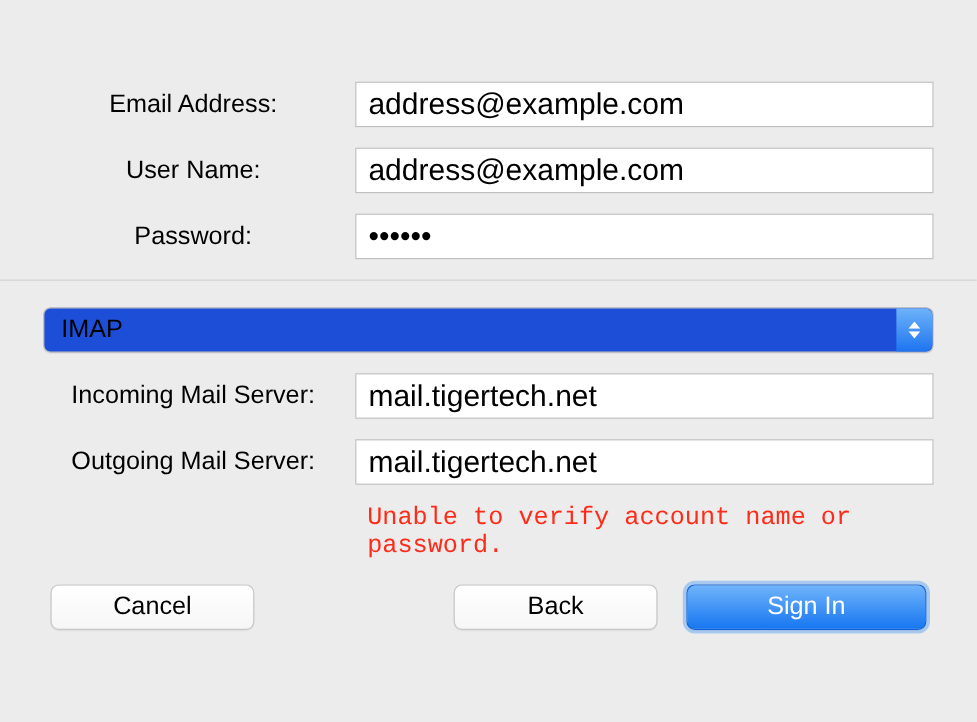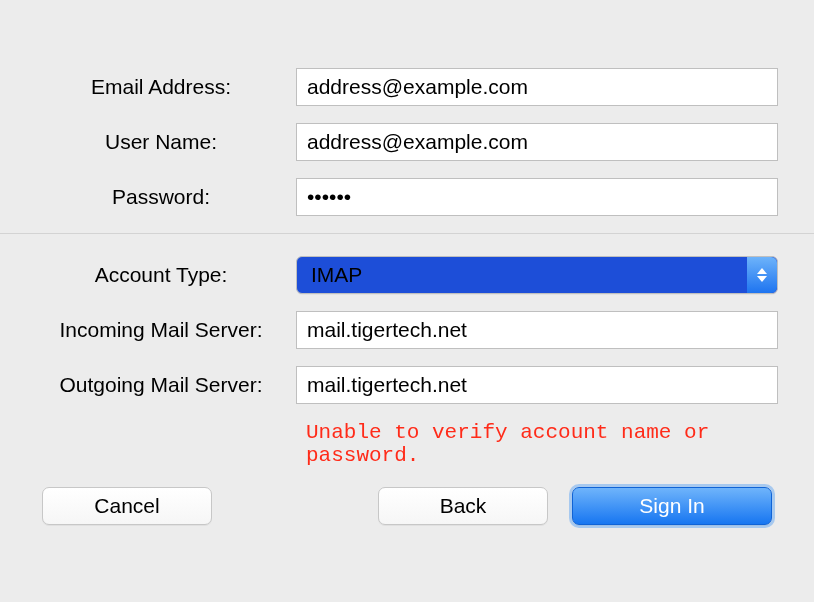--- a/index.html
+++ b/index.html
@@ -27,21 +27,21 @@
       color: #000;
     }
     .field {
       flex: 1;
     }
     input[type="text"], input[type="password"] {
       width: 100%;
       height: 38px;
       border: 1px solid #bfbfbf;
       background: #fff;
-      font-size: 21px;
+      font-size: 25px;
       padding: 4px 10px;
       font-family: inherit;
       outline: none;
     }
     .divider {
       border: none;
       border-top: 1px solid #d3d3d3;
       margin: 12px 0 22px 0;
       width: 100%;
     }
@@ -138,21 +138,20 @@
   <div class="row">
     <div class="label">Password:</div>
     <div class="field">
       <input type="text" value="••••••" style="">
     </div>
   </div>
 
   <hr class="divider" style="margin-left:-36px; width:814px;">
 
   <div class="row">
-    <div class="label">Account Type:</div>
     <div class="field">
       <div class="select-wrap">
         <span class="select-value">IMAP</span>
         <span class="select-arrows">
           <svg width="10" height="6" viewBox="0 0 10 6">
               <polygon points="5,0 10,6 0,6" fill="#fff"></polygon>
             </svg>
           <svg width="10" height="6" viewBox="0 0 10 6">
               <polygon points="0,0 10,0 5,6" fill="#fff"></polygon>
             </svg>

